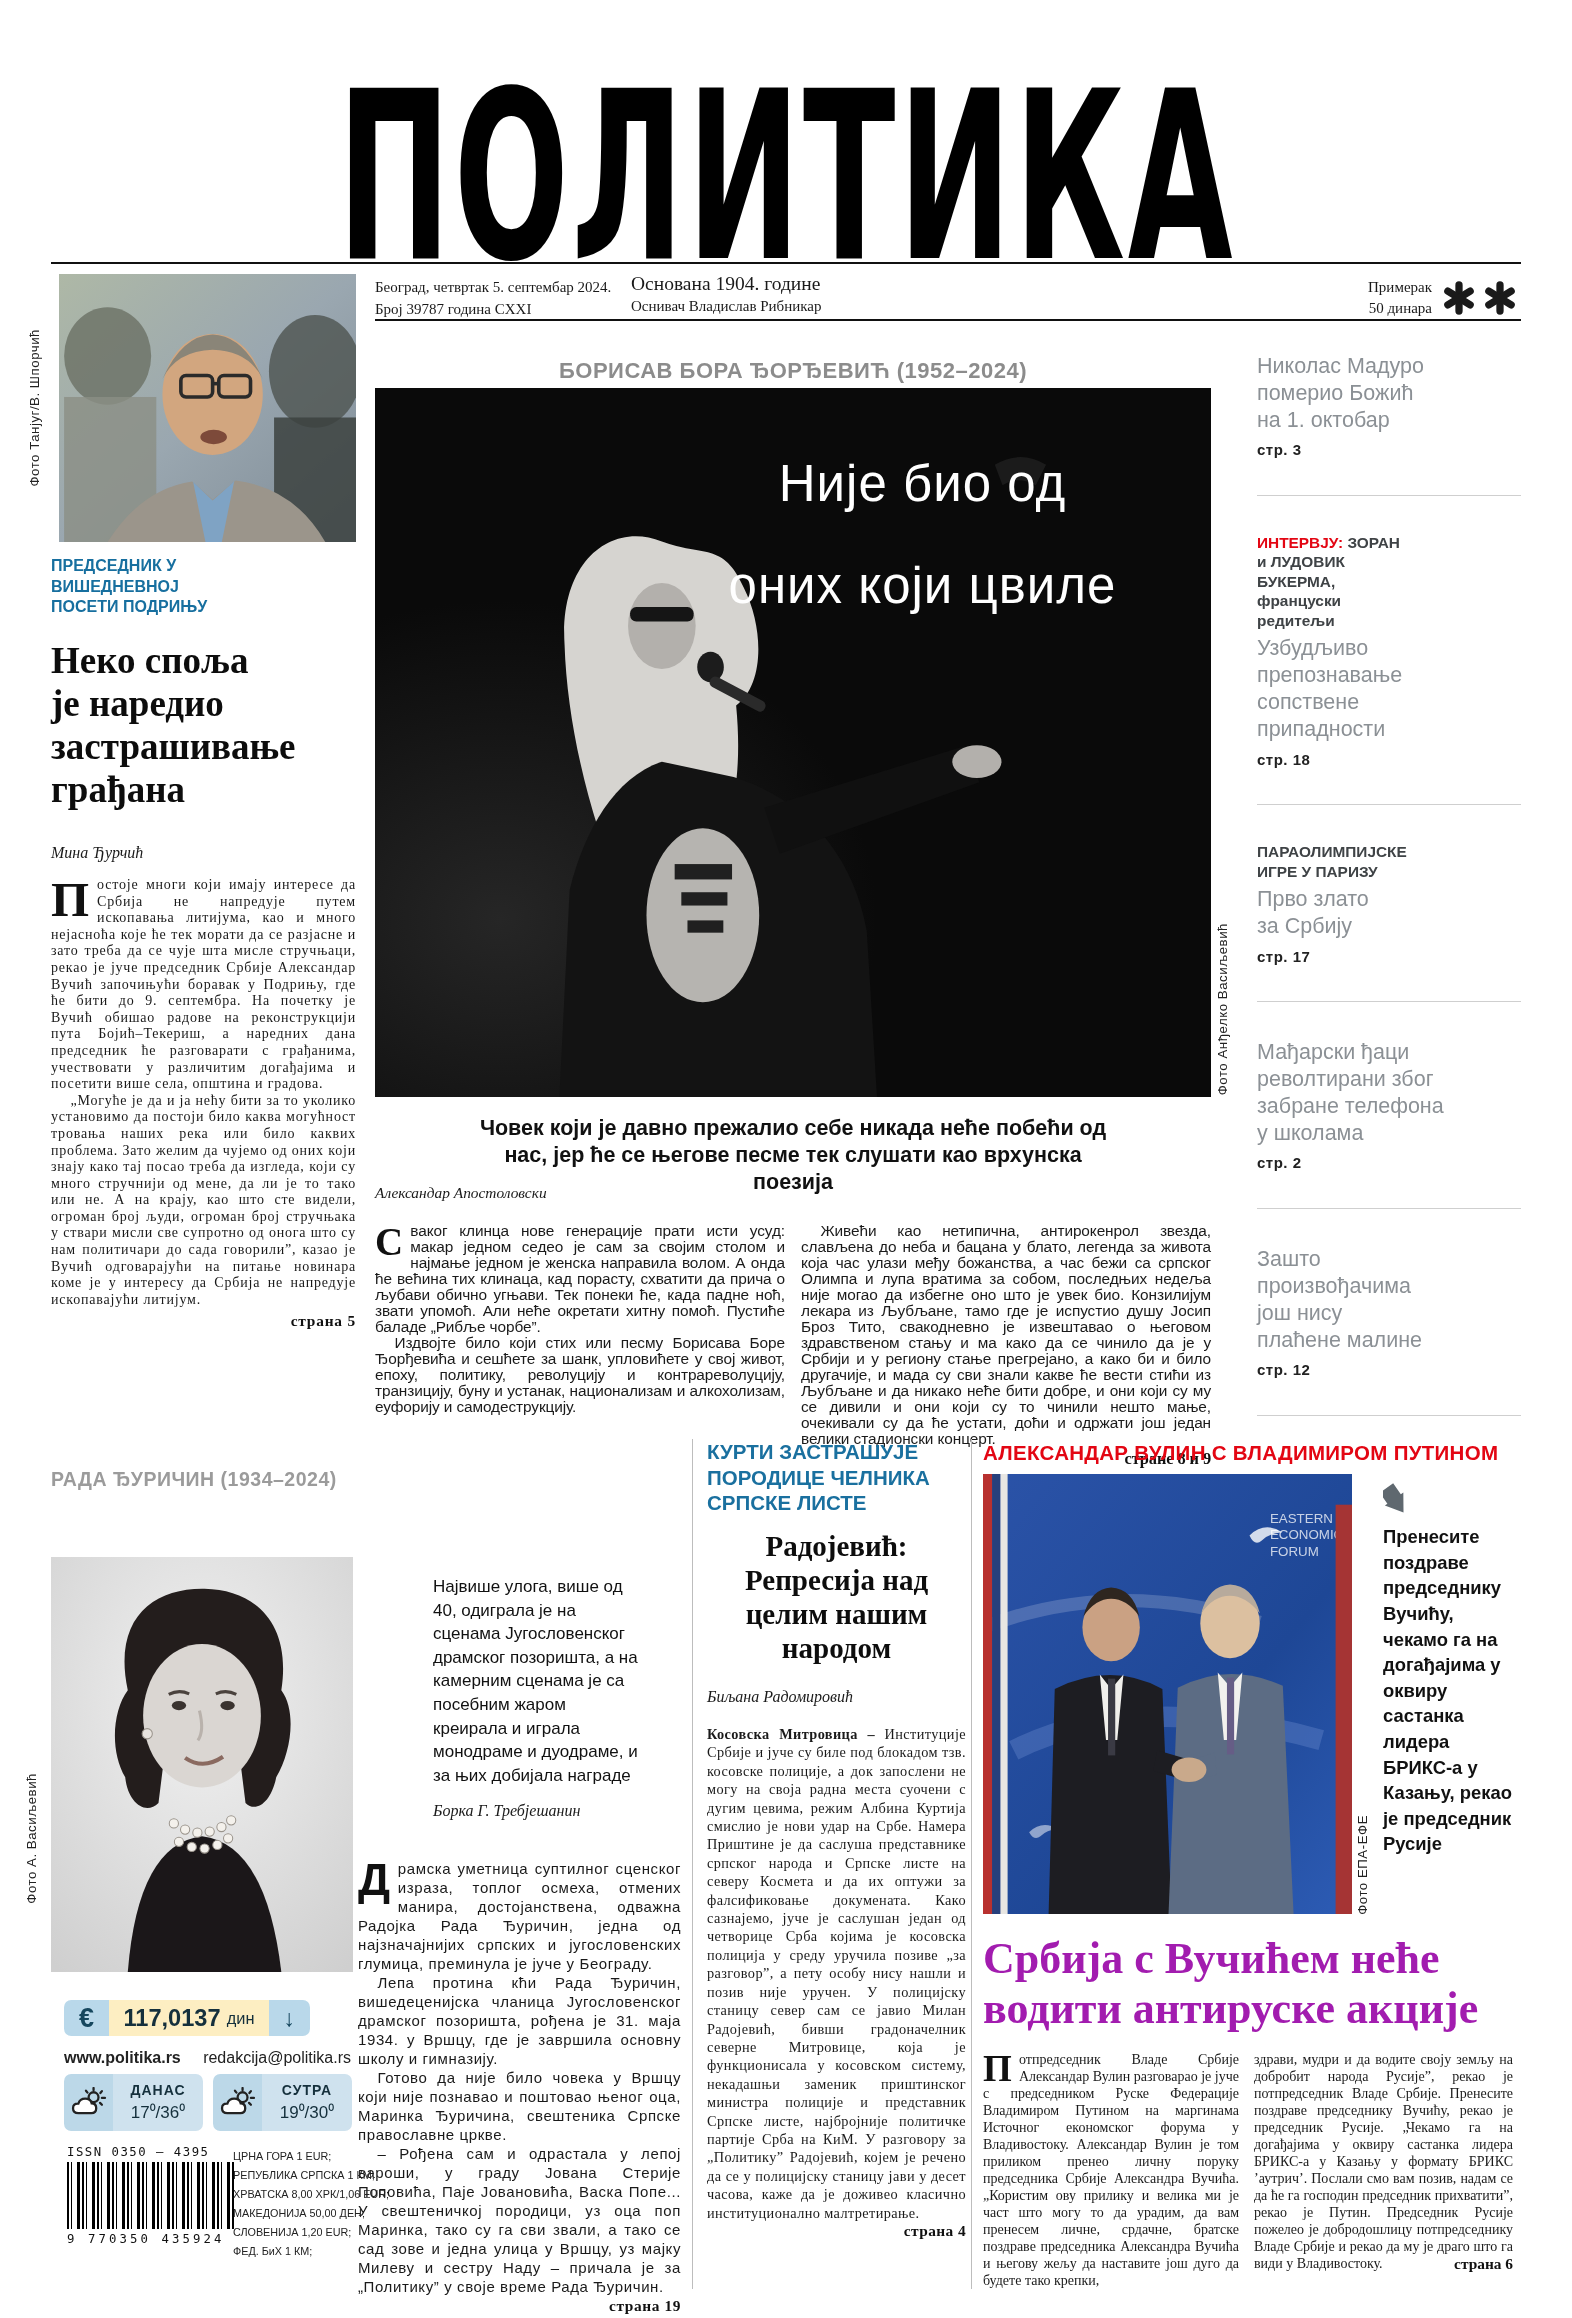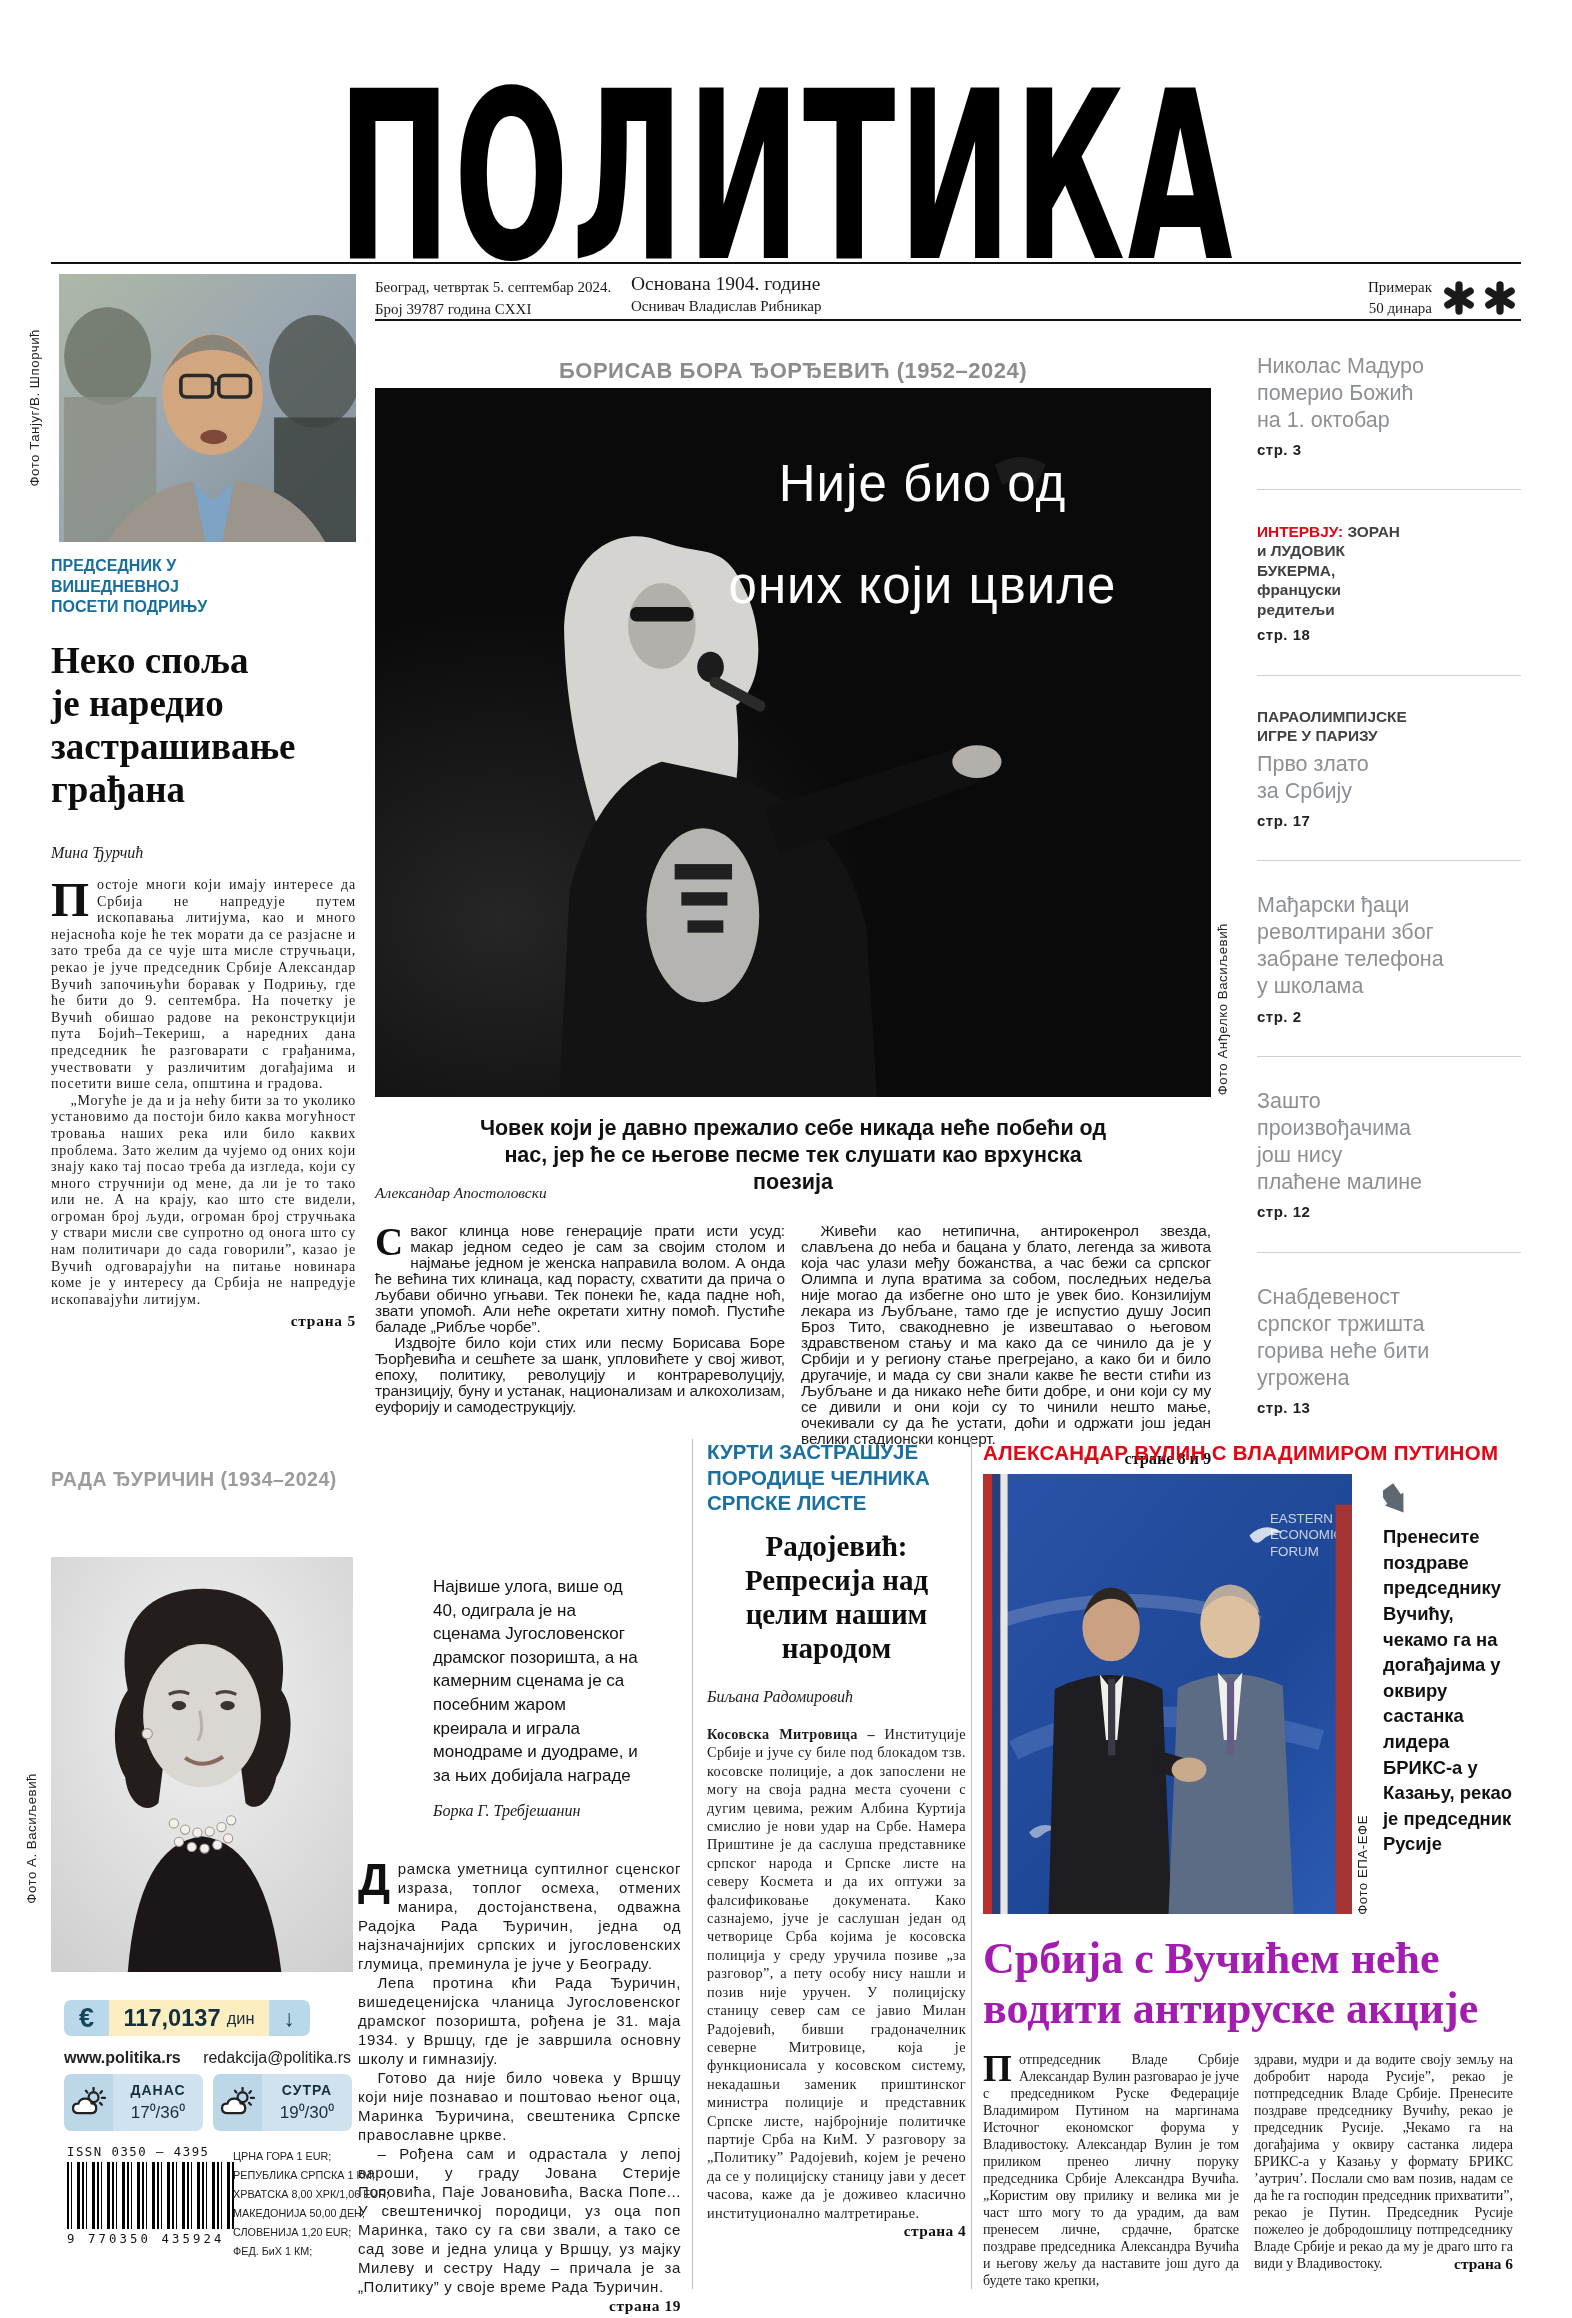--- a/index.html
+++ b/index.html
@@ -246,43 +246,40 @@
   </div>
 
   <div id="sidebar" class="abs">
     <div>
       <div class="sb-headline" style="width:169px;">Николас Мадуро померио Божић на 1. октобар</div>
       <div class="sb-ref">стр. 3</div>
     </div>
     <div class="sb-div"></div>
     <div>
       <p class="sb-kicker np" style="width:154px;"><span class="red">ИНТЕРВЈУ:</span><span> ЗОРАН и ЛУДОВИК БУКЕРМА, француски редитељи</span></p>
+      <div class="sb-headline" style="width:220px;margin-top:5.1px;">Узбудљиво препознавање сопствене припадности</div>
       <div class="sb-ref">стр. 18</div>
     </div>
     <div class="sb-div"></div>
     <div>
       <div class="sb-kicker" style="width:138px;">ПАРАОЛИМПИЈСКЕ ИГРЕ У ПАРИЗУ</div>
       <div class="sb-headline" style="width:128px;margin-top:5.1px;">Прво злато за Србију</div>
       <div class="sb-ref">стр. 17</div>
     </div>
     <div class="sb-div"></div>
     <div>
       <div class="sb-headline" style="width:189px;">Мађарски ђаци револтирани због забране телефона у школама</div>
       <div class="sb-ref">стр. 2</div>
     </div>
     <div class="sb-div"></div>
     <div>
       <div class="sb-headline" style="width:174px;">Зашто произвођачима још нису плаћене малине</div>
       <div class="sb-ref">стр. 12</div>
     </div>
     <div class="sb-div"></div>
-    <div>
-      <div class="sb-headline" style="width:189px;">Снабдевеност српског тржишта горива неће бити угрожена</div>
-      <div class="sb-ref">стр. 13</div>
-    </div>
   </div>
 
   <div id="vr1" class="abs vrule"></div>
   <div id="vr2" class="abs vrule"></div>
 
   <div id="ra-kicker" class="abs">РАДА ЂУРИЧИН (1934–2024)</div>
   <div id="rada-photo" class="abs">
     <svg width="100%" height="100%" viewBox="0 0 590 810" preserveAspectRatio="none">
       <defs>
           <radialGradient id="rbg" cx="0.5" cy="0.35" r="0.8">

